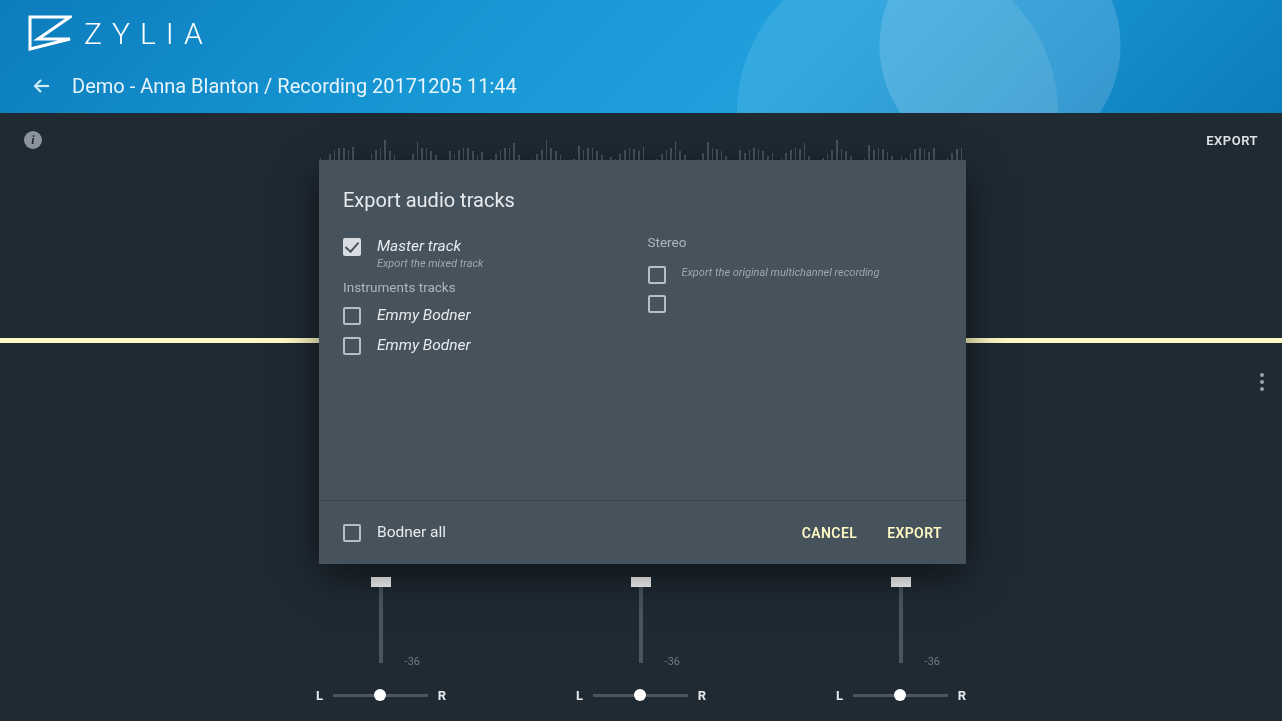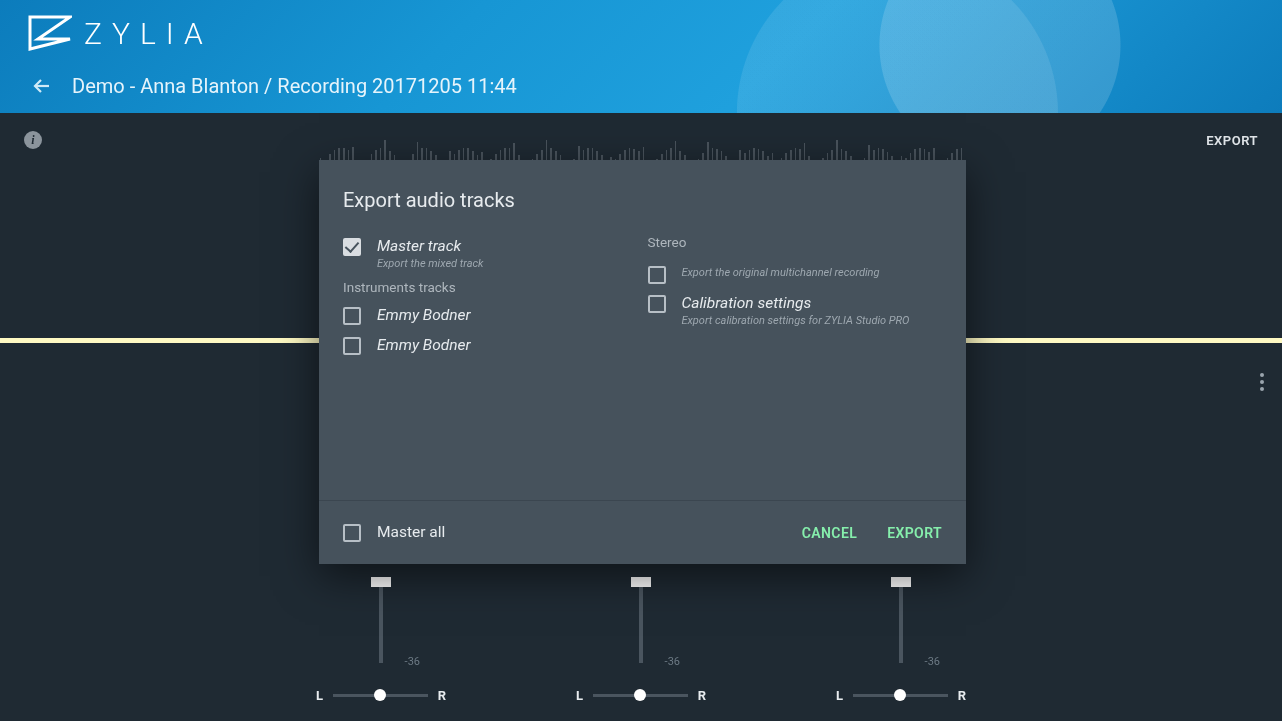--- a/index.html
+++ b/index.html
@@ -145,21 +145,21 @@
 .col-right .section-label { padding-top:2px; padding-bottom:10px;}
 
 .modal-footer {
   height:64px; border-top:1px solid #3b4650;
   display:flex; align-items:center; justify-content:space-between;
   padding: 0 24px;
 }
 .footer-left { display:flex; align-items:center; gap:16px; cursor:pointer;}
 .footer-right { display:flex; gap:30px; }
 .text-btn {
-  color:#86efac; font-size:14px; font-weight:600; letter-spacing:.4px;
+  color:#fef9c3; font-size:14px; font-weight:600; letter-spacing:.4px;
   cursor:pointer;
 }
 </style>
 </head>
 <body>
 
 <div class="header">
   <div class="logo">
     <span class="logo-shape">
       <svg viewBox="0 0 44 36">
@@ -395,31 +395,27 @@
       <div class="section-label">Stereo</div>
       <div id="other">
           <div class="chk-row">
             <span class="chk"></span>
             <div>
               <div class="chk-sub">Export the original multichannel recording</div>
             </div>
           </div>
           <div class="chk-row">
             <span class="chk"></span>
-            <div>
-              <div class="chk-label">Calibration settings</div>
-              <div class="chk-sub">Export calibration settings for ZYLIA Studio PRO</div>
-            </div>
           </div>
         </div>
     </div>
   </div>
   <div class="modal-footer">
     <div class="footer-left">
       <span class="chk"></span>
-      <span class="chk-label">Master all</span>
+      <span class="chk-label">Bodner all</span>
     </div>
     <div class="footer-right">
       <span class="text-btn">CANCEL</span>
       <span class="text-btn">EXPORT</span>
     </div>
   </div>
 </div>
 
 </body></html>

